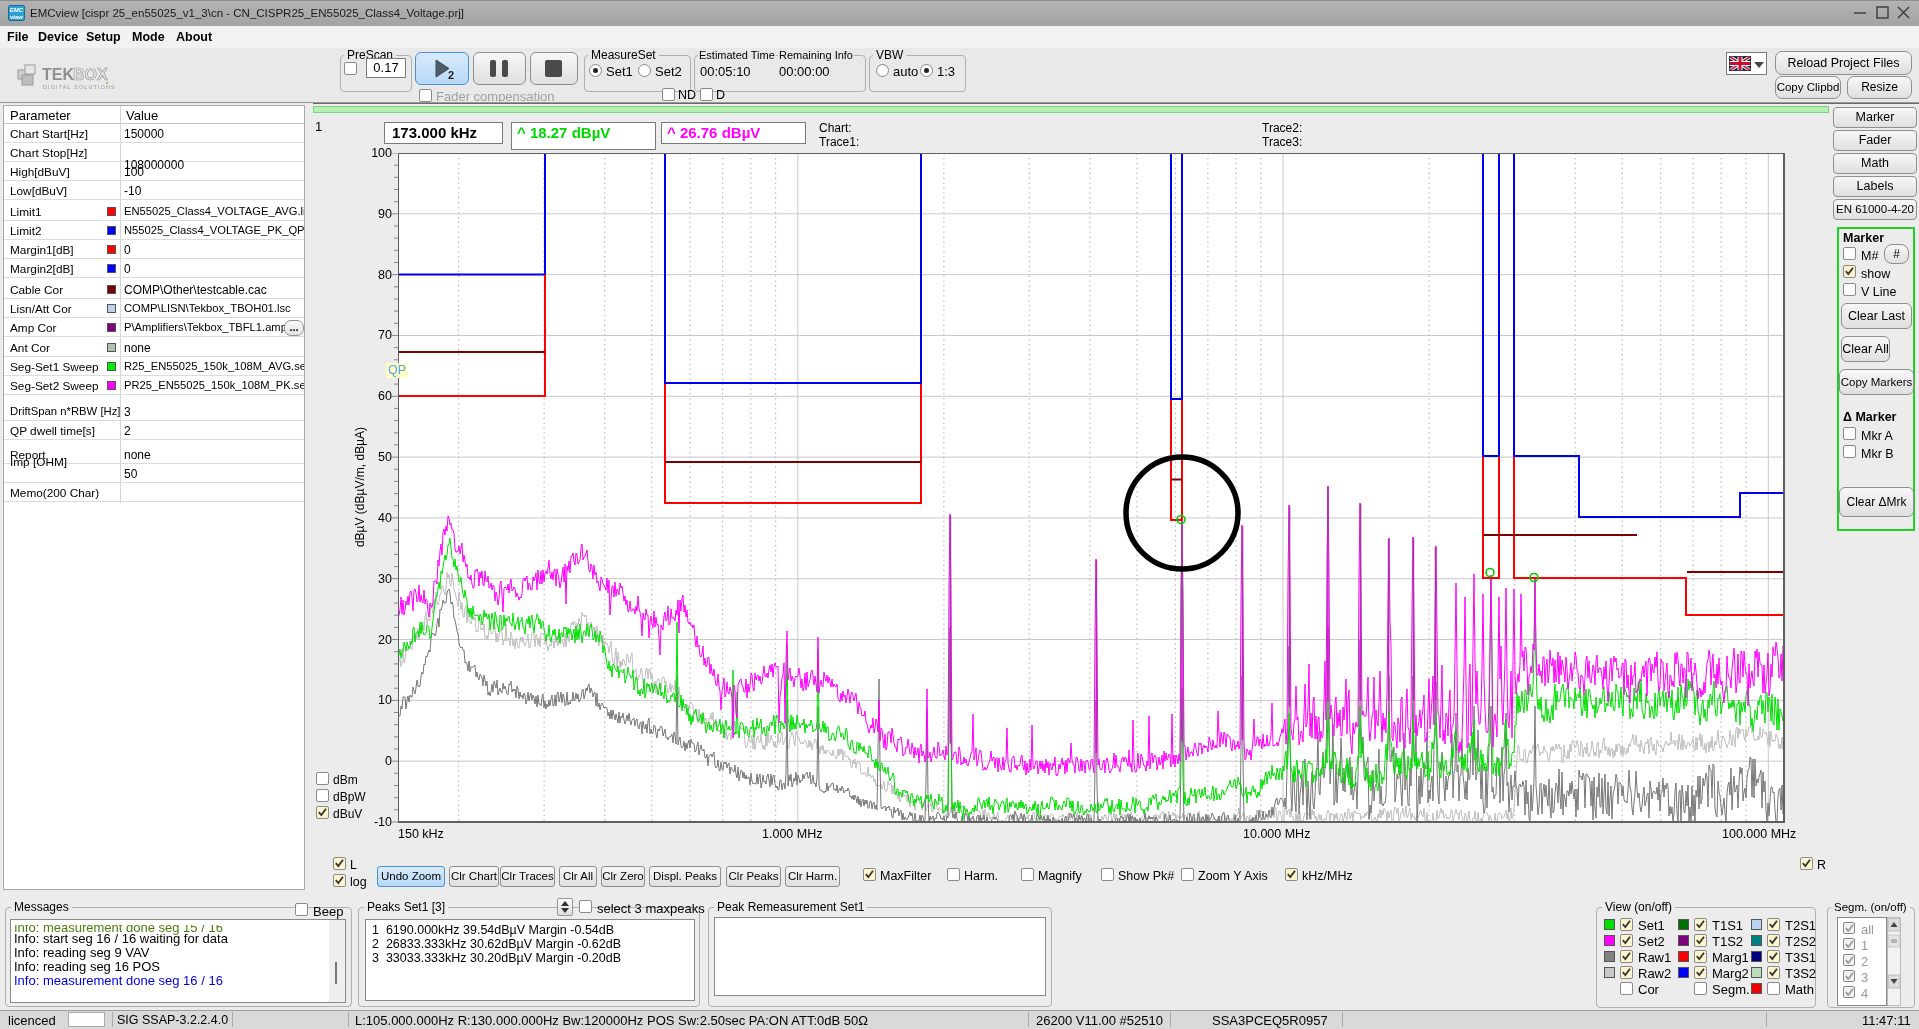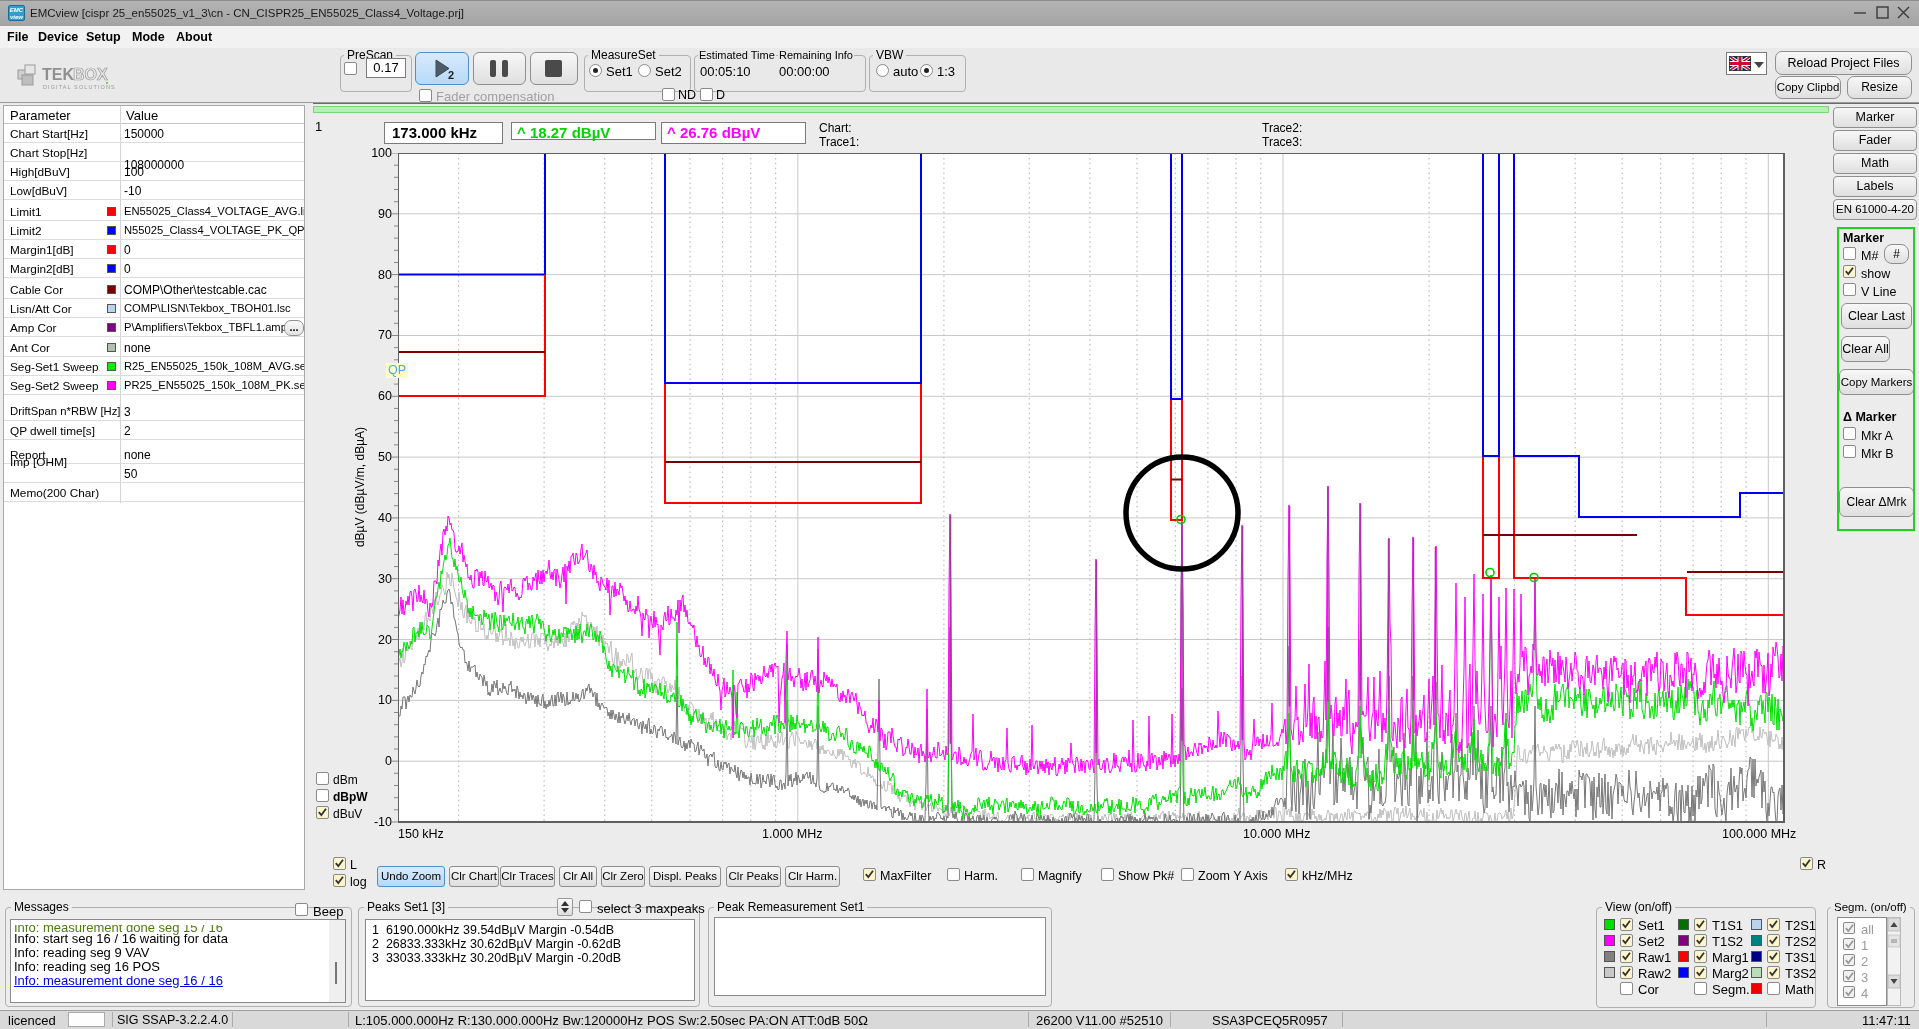--- a/index.html
+++ b/index.html
@@ -166,21 +166,21 @@
 <div class="a" style="left:124px;top:448px;font-size:12px;color:#000;white-space:nowrap;max-width:180px;overflow:hidden">none</div>
 <div class="a" style="left:4px;top:464px;width:300px;height:19px;border-bottom:1px solid #dcdcdc"></div>
 <div class="a" style="left:10px;top:455px;font-size:11.8px;color:#000;white-space:nowrap;">Imp [OHM]</div>
 <div class="a" style="left:124px;top:467px;font-size:12px;color:#000;white-space:nowrap;max-width:180px;overflow:hidden">50</div>
 <div class="a" style="left:4px;top:483px;width:300px;height:19px;border-bottom:1px solid #dcdcdc"></div>
 <div class="a" style="left:10px;top:486px;font-size:11.8px;color:#000;white-space:nowrap;">Memo(200 Char)</div>
 <div class="a" style="left:284px;top:320px;width:20px;height:16px;background:linear-gradient(#fafafa,#e2e2e2);border:1px solid #909090;border-radius:7px;font-size:11px;line-height:12px;text-align:center;font-weight:bold">...</div>
 <div class="a" style="left:313px;top:106px;width:1516px;height:7px;background:#b4efb4;border:1px solid #7ed47e"></div>
 <div class="a" style="left:315px;top:119px;font-size:13px;color:#000;white-space:nowrap;">1</div>
 <div class="a" style="left:384px;top:122px;width:119px;height:22px;background:#fff;border:1px solid #7a7a7a;font-size:15px;font-weight:bold;line-height:20px;padding-left:7px">173.000 kHz</div>
-<div class="a" style="left:511px;top:122px;width:145px;height:18px;background:#fff;border:1px solid #7a7a7a;font-size:15px;font-weight:bold;line-height:20px;padding-left:5px;color:#00d500">^ 18.27 dBµV</div>
+<div class="a" style="left:511px;top:122px;width:145px;height:28px;background:#fff;border:1px solid #7a7a7a;font-size:15px;font-weight:bold;line-height:20px;padding-left:5px;color:#00d500">^ 18.27 dBµV</div>
 <div class="a" style="left:661px;top:122px;width:145px;height:22px;background:#fff;border:1px solid #7a7a7a;font-size:15px;font-weight:bold;line-height:20px;padding-left:5px;color:#ff00ff">^ 26.76 dBµV</div>
 <div class="a" style="left:819px;top:121px;font-size:12px;color:#000;white-space:nowrap;">Chart:</div>
 <div class="a" style="left:819px;top:135px;font-size:12px;color:#000;white-space:nowrap;">Trace1:</div>
 <div class="a" style="left:1262px;top:121px;font-size:12px;color:#000;white-space:nowrap;">Trace2:</div>
 <div class="a" style="left:1262px;top:135px;font-size:12px;color:#000;white-space:nowrap;">Trace3:</div>
 <div class="a" style="left:368px;top:146.0px;font-size:12.5px;color:#000;white-space:nowrap;width:24px;text-align:right">100</div>
 <div class="a" style="left:368px;top:206.8181818181818px;font-size:12.5px;color:#000;white-space:nowrap;width:24px;text-align:right">90</div>
 <div class="a" style="left:368px;top:267.6363636363636px;font-size:12.5px;color:#000;white-space:nowrap;width:24px;text-align:right">80</div>
 <div class="a" style="left:368px;top:328.4545454545455px;font-size:12.5px;color:#000;white-space:nowrap;width:24px;text-align:right">70</div>
 <div class="a" style="left:368px;top:389.27272727272725px;font-size:12.5px;color:#000;white-space:nowrap;width:24px;text-align:right">60</div>
@@ -250,21 +250,21 @@
     <path d="M1 669.0 H8" stroke="#888" stroke-width="1"></path>
   </svg>
 <div class="a" style="left:250px;top:480px;width:220px;font-size:12px;text-align:center;transform:rotate(-90deg)">dBµV  (dBµV/m, dBµA)</div>
 <div class="a" style="left:398px;top:827px;font-size:12.5px;color:#000;white-space:nowrap;">150 kHz</div>
 <div class="a" style="left:762px;top:827px;font-size:12.5px;color:#000;white-space:nowrap;">1.000 MHz</div>
 <div class="a" style="left:1243px;top:827px;font-size:12.5px;color:#000;white-space:nowrap;">10.000 MHz</div>
 <div class="a" style="left:1722px;top:827px;font-size:12.5px;color:#000;white-space:nowrap;">100.000 MHz</div>
 <div class="a" style="left:316px;top:772px;width:13px;height:13px;background:#fff;border:1px solid #8a8a8a;border-radius:2px"></div>
 <div class="a" style="left:333px;top:773px;font-size:12px;color:#000;white-space:nowrap;">dBm</div>
 <div class="a" style="left:316px;top:789px;width:13px;height:13px;background:#fff;border:1px solid #8a8a8a;border-radius:2px"></div>
-<div class="a" style="left:333px;top:790px;font-size:12px;color:#000;white-space:nowrap;font-weight:bold;">dBpW</div>
+<div class="a" style="left:333px;top:790px;font-size:12px;color:#000;white-space:nowrap;">dBpW</div>
 <div class="a" style="left:316px;top:806px;width:13px;height:13px;background:#fdf5cb;border:1px solid #8a8a8a;border-radius:2px">
     <svg width="11" height="11" viewBox="0 0 11 11" style="position:absolute;left:0px;top:0px">
       <path d="M1.8 5.2 L4.3 8 L9 1.8" fill="none" stroke="#333" stroke-width="1.8"></path>
     </svg>
   </div>
 <div class="a" style="left:333px;top:807px;font-size:12px;color:#000;white-space:nowrap;">dBuV</div>
 <div class="a" style="left:333px;top:857px;width:13px;height:13px;background:#fdf5cb;border:1px solid #8a8a8a;border-radius:2px">
     <svg width="11" height="11" viewBox="0 0 11 11" style="position:absolute;left:0px;top:0px">
       <path d="M1.8 5.2 L4.3 8 L9 1.8" fill="none" stroke="#333" stroke-width="1.8"></path>
     </svg>
@@ -389,21 +389,21 @@
 <div class="a" style="left:11px;top:900px;height:14px;background:#ececec;padding:0 3px;font-size:12px;line-height:14px">Messages</div>
 <div class="a" style="left:295px;top:903px;width:13px;height:13px;background:#fff;border:1px solid #8a8a8a;border-radius:2px"></div>
 <div class="a" style="left:313px;top:904px;font-size:13px;color:#000;white-space:nowrap;">Beep</div>
 <div class="a" style="left:10px;top:919px;width:336px;height:84px;background:#fff;border:1px solid #8a8a8a"></div>
 <div class="a" style="left:329px;top:920px;width:16px;height:82px;background:#efefef"></div>
 <div class="a" style="left:335px;top:962px;width:2px;height:22px;background:#777"></div>
 <div class="a" style="left:14px;top:920px;font-size:13px;color:#4d7c0f;white-space:nowrap;clip-path: inset(5px 0 0 0); text-align: center;">Info: measurement done  seg 15 / 16</div>
 <div class="a" style="left:14px;top:931px;font-size:13px;color:#000;white-space:nowrap;">Info: start seg 16 / 16 waiting for data</div>
 <div class="a" style="left:14px;top:945px;font-size:13px;color:#000;white-space:nowrap;">Info: reading seg 9 VAV</div>
 <div class="a" style="left:14px;top:959px;font-size:13px;color:#000;white-space:nowrap;">Info: reading seg 16 POS</div>
-<div class="a" style="left:14px;top:973px;font-size:13px;color:#0000dd;white-space:nowrap;text-decoration:underline;">Info: measurement done  seg 16 / 16</div>
+<div class="a" style="left:14px;top:973px;font-size:13px;color:#0000dd;white-space:nowrap;">Info: measurement done  seg 16 / 16</div>
 <div class="a" style="left:358px;top:907px;width:342px;height:100px;border:1px solid #b0b0b0;border-radius:4px"></div>
 <div class="a" style="left:364px;top:900px;height:14px;background:#ececec;padding:0 3px;font-size:12px;line-height:14px">Peaks Set1 [3]</div>
 <div class="a" style="left:557px;top:898px;width:16px;height:18px;background:linear-gradient(#fafafa,#ddd);border:1px solid #999;border-radius:2px"><svg width="14" height="16">
       <path d="M7 2 L11 7 H3 Z" fill="#333"></path>
       <path d="M7 14 L11 9 H3 Z" fill="#333"></path>
     </svg></div>
 <div class="a" style="left:579px;top:900px;width:13px;height:13px;background:#fff;border:1px solid #8a8a8a;border-radius:2px"></div>
 <div class="a" style="left:597px;top:901px;font-size:13px;color:#000;white-space:nowrap;">select 3 maxpeaks</div>
 <div class="a" style="left:365px;top:919px;width:330px;height:82px;background:#fff;border:1px solid #8a8a8a"></div>
 <div class="a" style="left:372px;top:923px;font-size:12.5px;color:#000;white-space:nowrap;">1&nbsp;&nbsp;6190.000kHz 39.54dBµV Margin -0.54dB</div>

